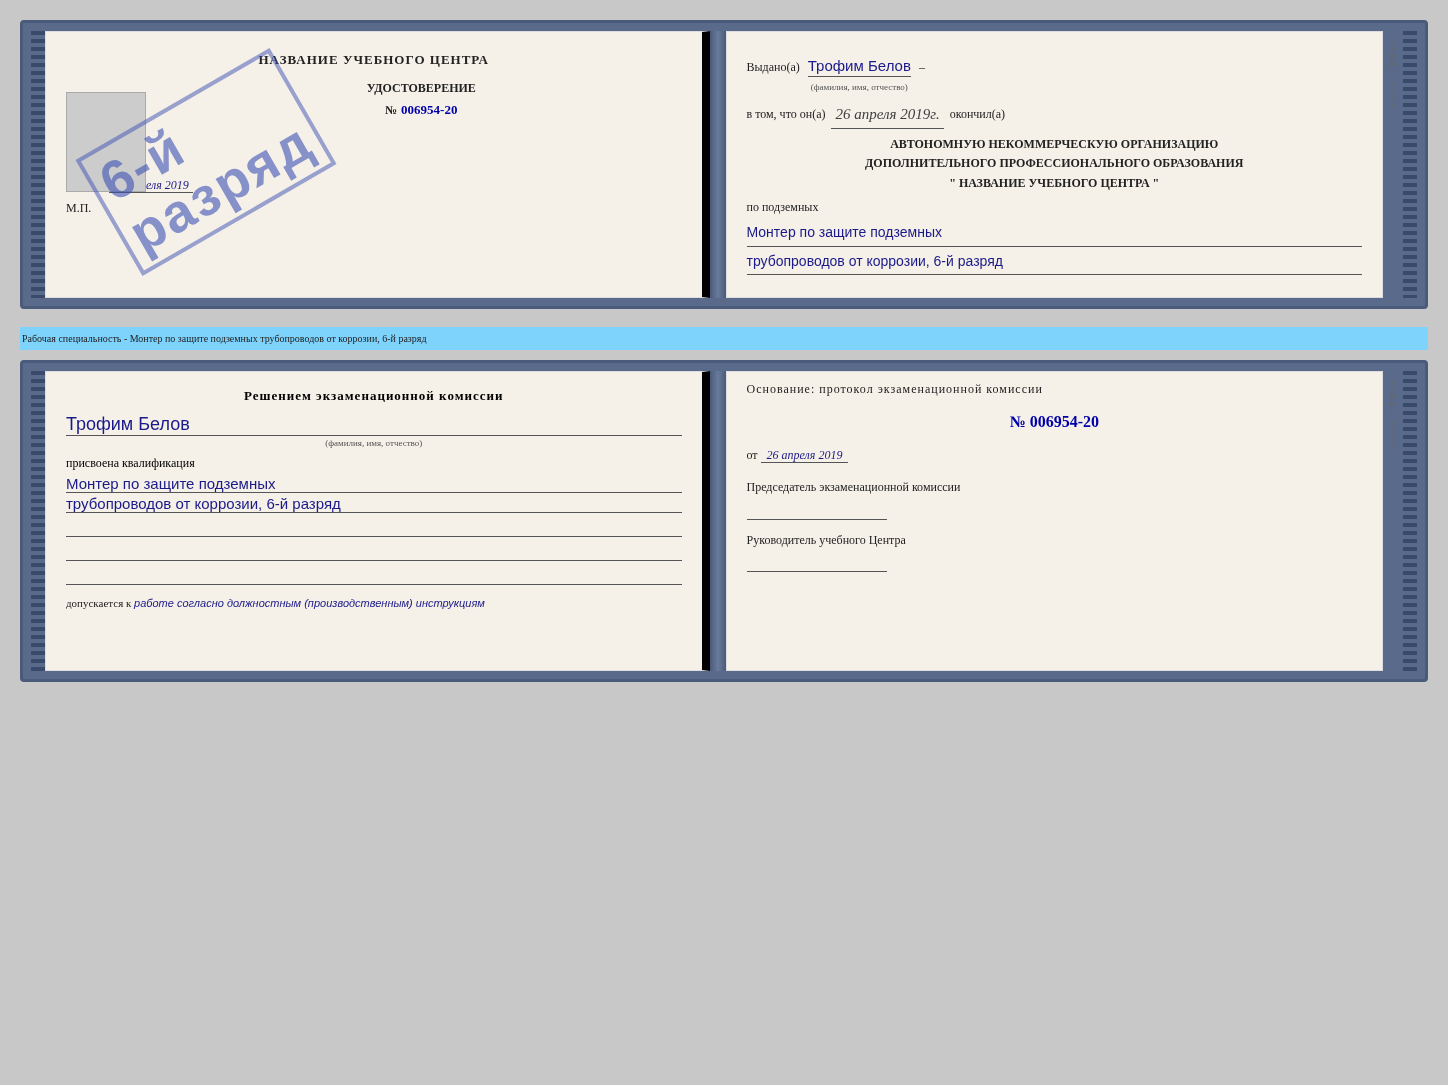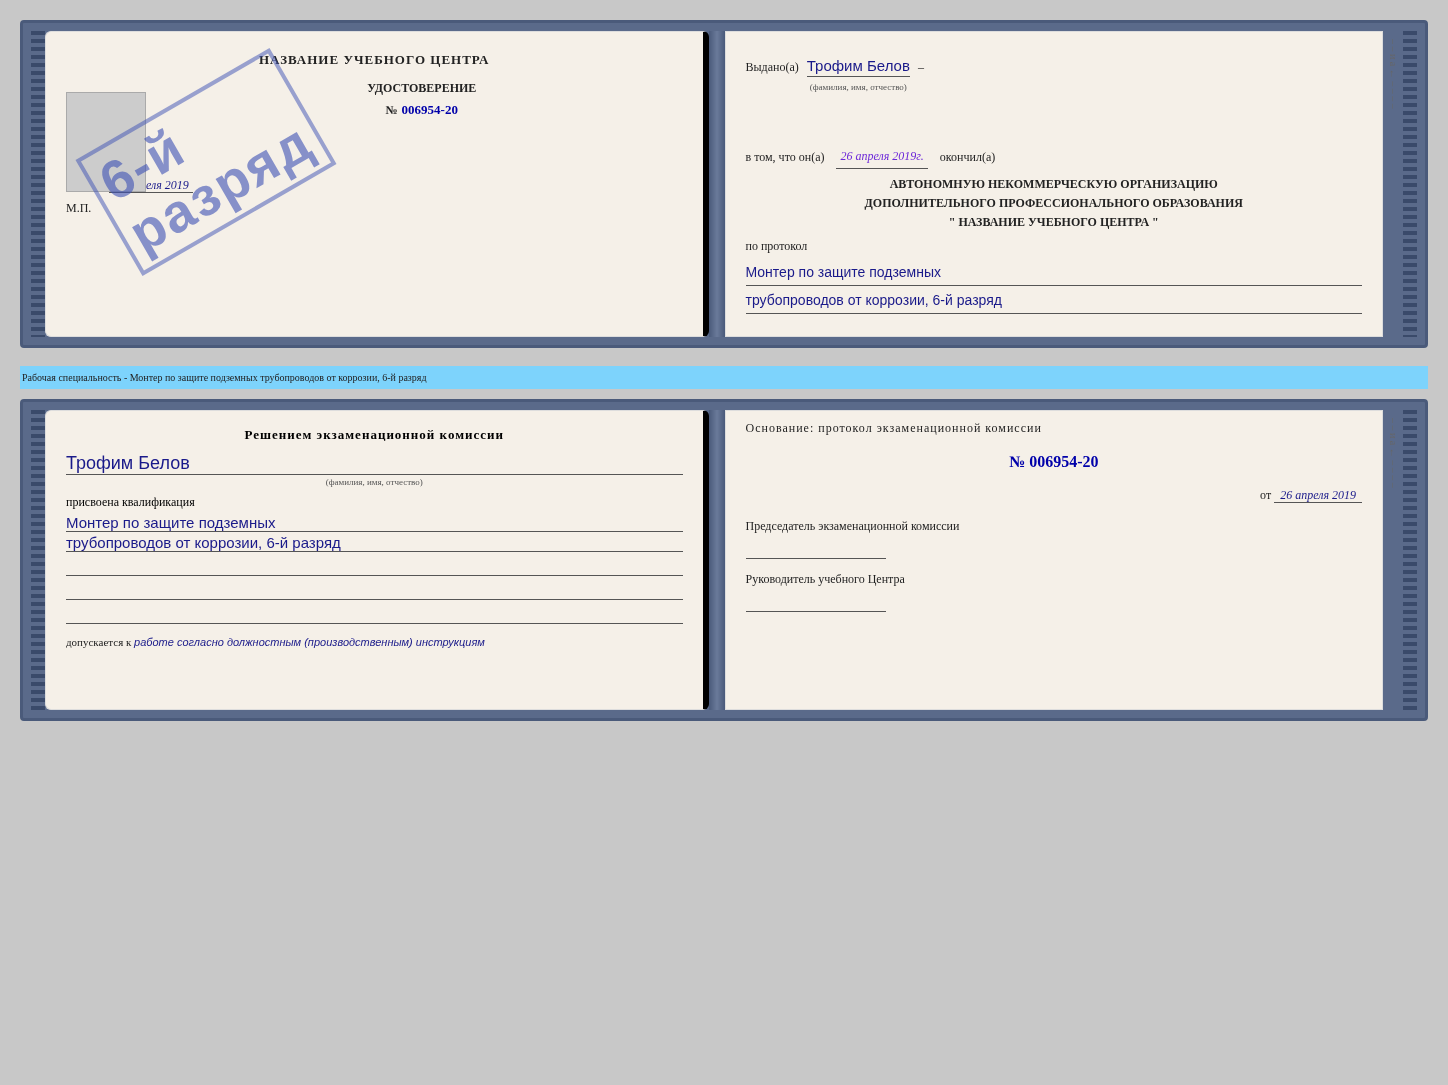--- a/index.html
+++ b/index.html
@@ -27,22 +27,21 @@
 
     .cert-left, .cert-right {
       background: #f5f0e8;
       flex: 1;
       padding: 20px;
       position: relative;
       border: 1px solid #ddd;
     }
 
     .cert-left {
-      border-right: 6px solid #000000;
-      border-radius: 6px;
+      border-right: 8px solid #000000;
     }
 
     
     .spine {
       width: 16px;
       background: linear-gradient(to right, #4a5a7a, #6a7a9a, #4a5a7a);
       flex-shrink: 0;
     }
 
     
@@ -159,32 +158,31 @@
       font-size: 15px;
       font-family: 'Comic Sans MS', cursive, sans-serif;
       color: #1a1a8a;
       border-bottom: 1px solid #555;
       padding-bottom: 2px;
       min-width: 200px;
     }
 
     .date-line {
       display: flex;
-      align-items: flex-end;
-      gap: 12px;
+      align-items: center;
+      gap: 6px;
       margin-bottom: 6px;
     }
 
     .handwritten-date {
       font-style: italic;
-      font-size: 12px;
-      color: #6d28d9;
+      font-size: 15px;
+      color: #404040;
       border-bottom: 1px solid #555;
       padding: 0 4px;
-      margin-top: 45px;
     }
 
     .org-text {
       font-size: 12px;
       font-weight: bold;
       text-align: center;
       line-height: 1.6;
       margin: 4px 0;
     }
 
@@ -283,21 +281,21 @@
       font-size: 16px;
       color: #00a;
       font-weight: bold;
       text-align: center;
       display: block;
       margin: 8px 0;
     }
 
     .date-center {
       display: block;
-      text-align: right;
+      text-align: left;
       margin-bottom: 12px;
     }
 
     .signature-section {
       margin-top: 12px;
       font-size: 12px;
     }
 
     .sig-label {
       line-height: 1.4;
@@ -386,21 +384,21 @@
           <span>окончил(а)</span>
         </div>
 
         <div class="org-text">
           <span>АВТОНОМНУЮ НЕКОММЕРЧЕСКУЮ ОРГАНИЗАЦИЮ</span><br>
           <span>ДОПОЛНИТЕЛЬНОГО ПРОФЕССИОНАЛЬНОГО ОБРАЗОВАНИЯ</span><br>
           <span>"  НАЗВАНИЕ УЧЕБНОГО ЦЕНТРА  "</span>
         </div>
 
         <div>
-          <span class="profession-label">по протокол</span>
+          <span class="profession-label">по подземных</span>
           <span class="profession-handwritten">Монтер по защите подземных</span>
           <span class="profession-handwritten">трубопроводов от коррозии, 6-й разряд</span>
         </div>
 
       </div>
     </div>
 
     <div class="right-marks">
       <div style="font-size:10px; color:#666; line-height:2.0; text-align:right; writing-mode:vertical-rl;">
         <span>–</span>

